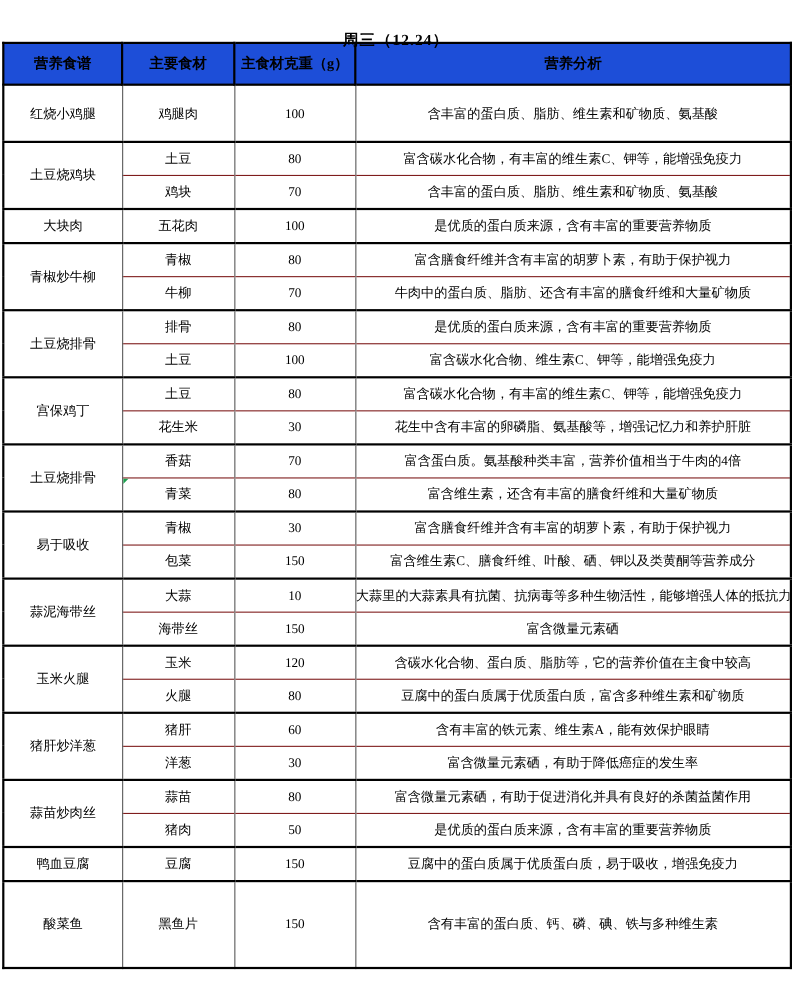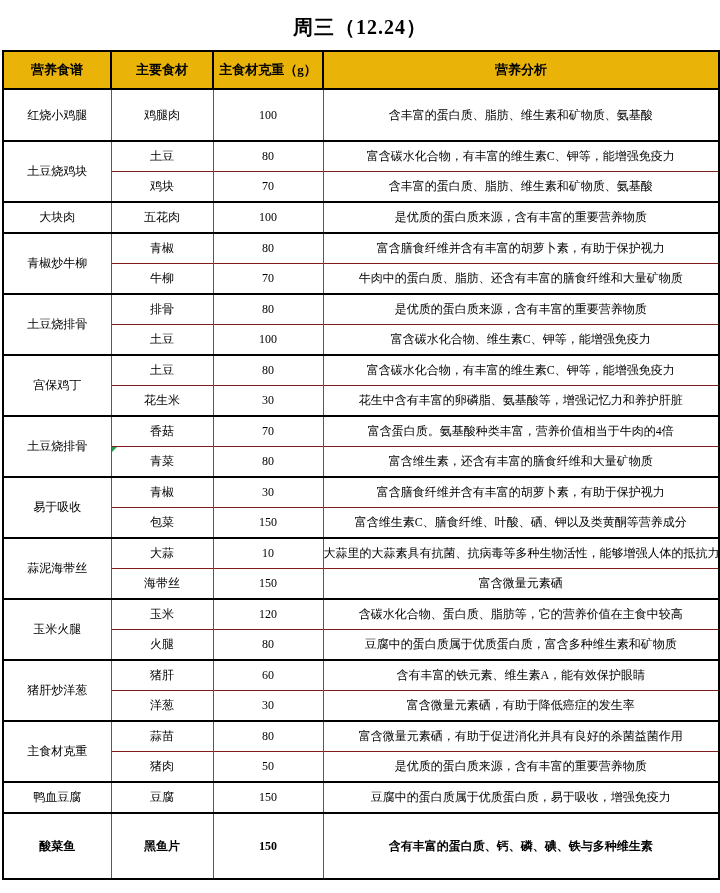--- a/index.html
+++ b/index.html
@@ -10,37 +10,37 @@
   .sheet {
     position: relative;
     width: 720px;
     height: 893px;
     background: #ffffff;
     font-family: "Liberation Serif", "DejaVu Serif", serif;
     color: #000000;
     overflow: hidden;
   }
   .title {
-    height: 50px;
+    height: 38px;
     box-sizing: border-box;
-    padding-top: 14px;
+    padding-top: 28px;
     text-align: center;
-    font-size: 20px;
+    font-size: 14px;
     font-weight: bold;
     letter-spacing: 1px;
   }
   table.menu {
     border-collapse: collapse;
     table-layout: fixed;
     width: 716px;
     margin-left: 2px;
     border: 2px solid #000000;
   }
   table.menu th {
-    background: #eab308;
+    background: #1d4ed8;
     border: 2px solid #000000;
     font-size: 13px;
     font-weight: bold;
     height: 36px;
     text-align: center;
     vertical-align: middle;
     padding: 0;
   }
   table.menu td {
     border-left: 1px solid #595959;
@@ -49,21 +49,21 @@
     text-align: center;
     vertical-align: middle;
     padding: 0;
     overflow: hidden;
   }
   tr.group > td { border-top: 2px solid #000000; }
   tr.sub   > td { border-top: 1px solid #7f1d1d; }
   tr.h30 { height: 30px; }
   tr.h31 { height: 31px; }
   tr.h62 { height: 52px; }
-  tr.h66 { height: 66px; font-weight: bold; }
+  tr.h66 { height: 79px; }
   td.an {
     text-align: left;
     padding: 0 4px;
     white-space: nowrap;
     font-size: 11.5px;
   }
   td.dish, td.ing { font-size: 12px; }
   td.ing { position: relative; }
   .comment-marker {
     position: absolute;
@@ -202,21 +202,21 @@
           <td class="ing">猪肝</td>
           <td class="wt">60</td>
           <td class="an">含有丰富的铁元素、维生素A，能有效保护眼睛</td>
         </tr>
         <tr class="sub h31">
           <td class="ing">洋葱</td>
           <td class="wt">30</td>
           <td class="an">富含微量元素硒，有助于降低癌症的发生率</td>
         </tr>
         <tr class="group h30">
-          <td class="dish" rowspan="2">主食材克重</td>
+          <td class="dish" rowspan="2">蒜苗炒肉丝</td>
           <td class="ing">蒜苗</td>
           <td class="wt">80</td>
           <td class="an">富含微量元素硒，有助于促进消化并具有良好的杀菌益菌作用</td>
         </tr>
         <tr class="sub h31">
           <td class="ing">猪肉</td>
           <td class="wt">50</td>
           <td class="an">是优质的蛋白质来源，含有丰富的重要营养物质</td>
         </tr>
         <tr class="group h31">

